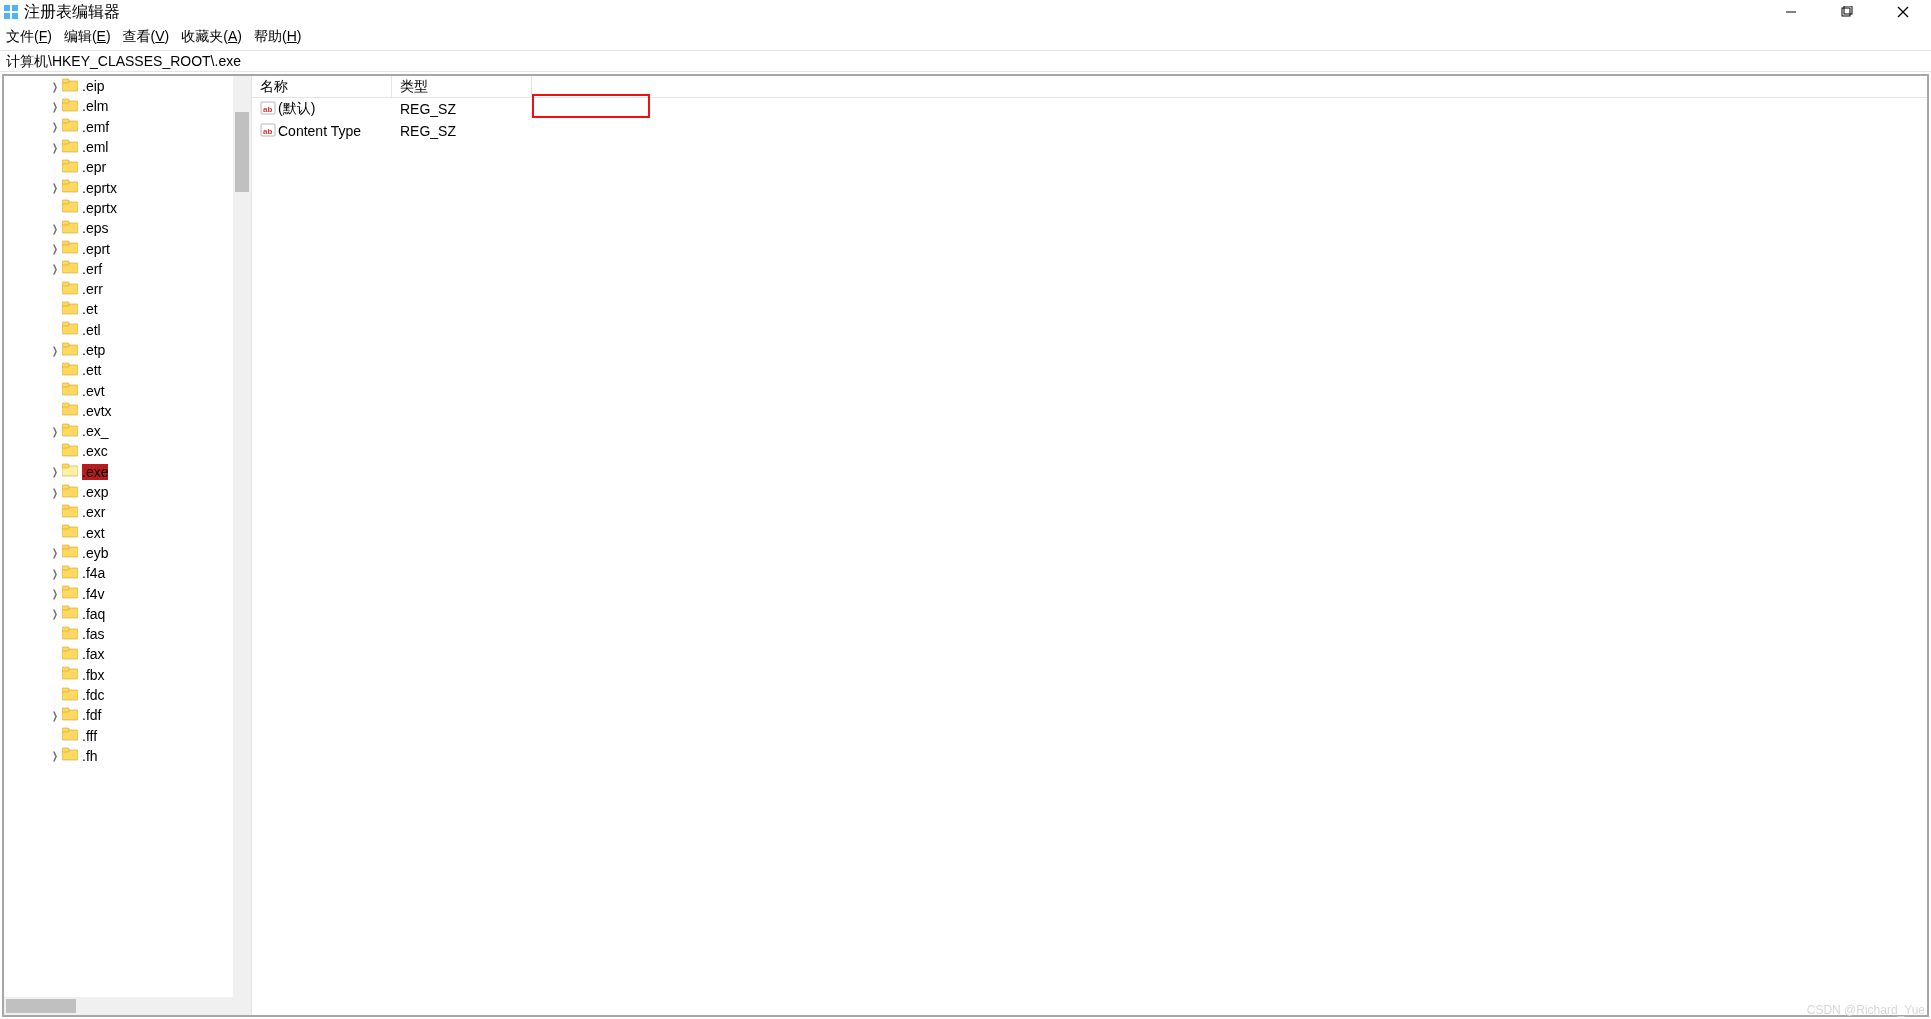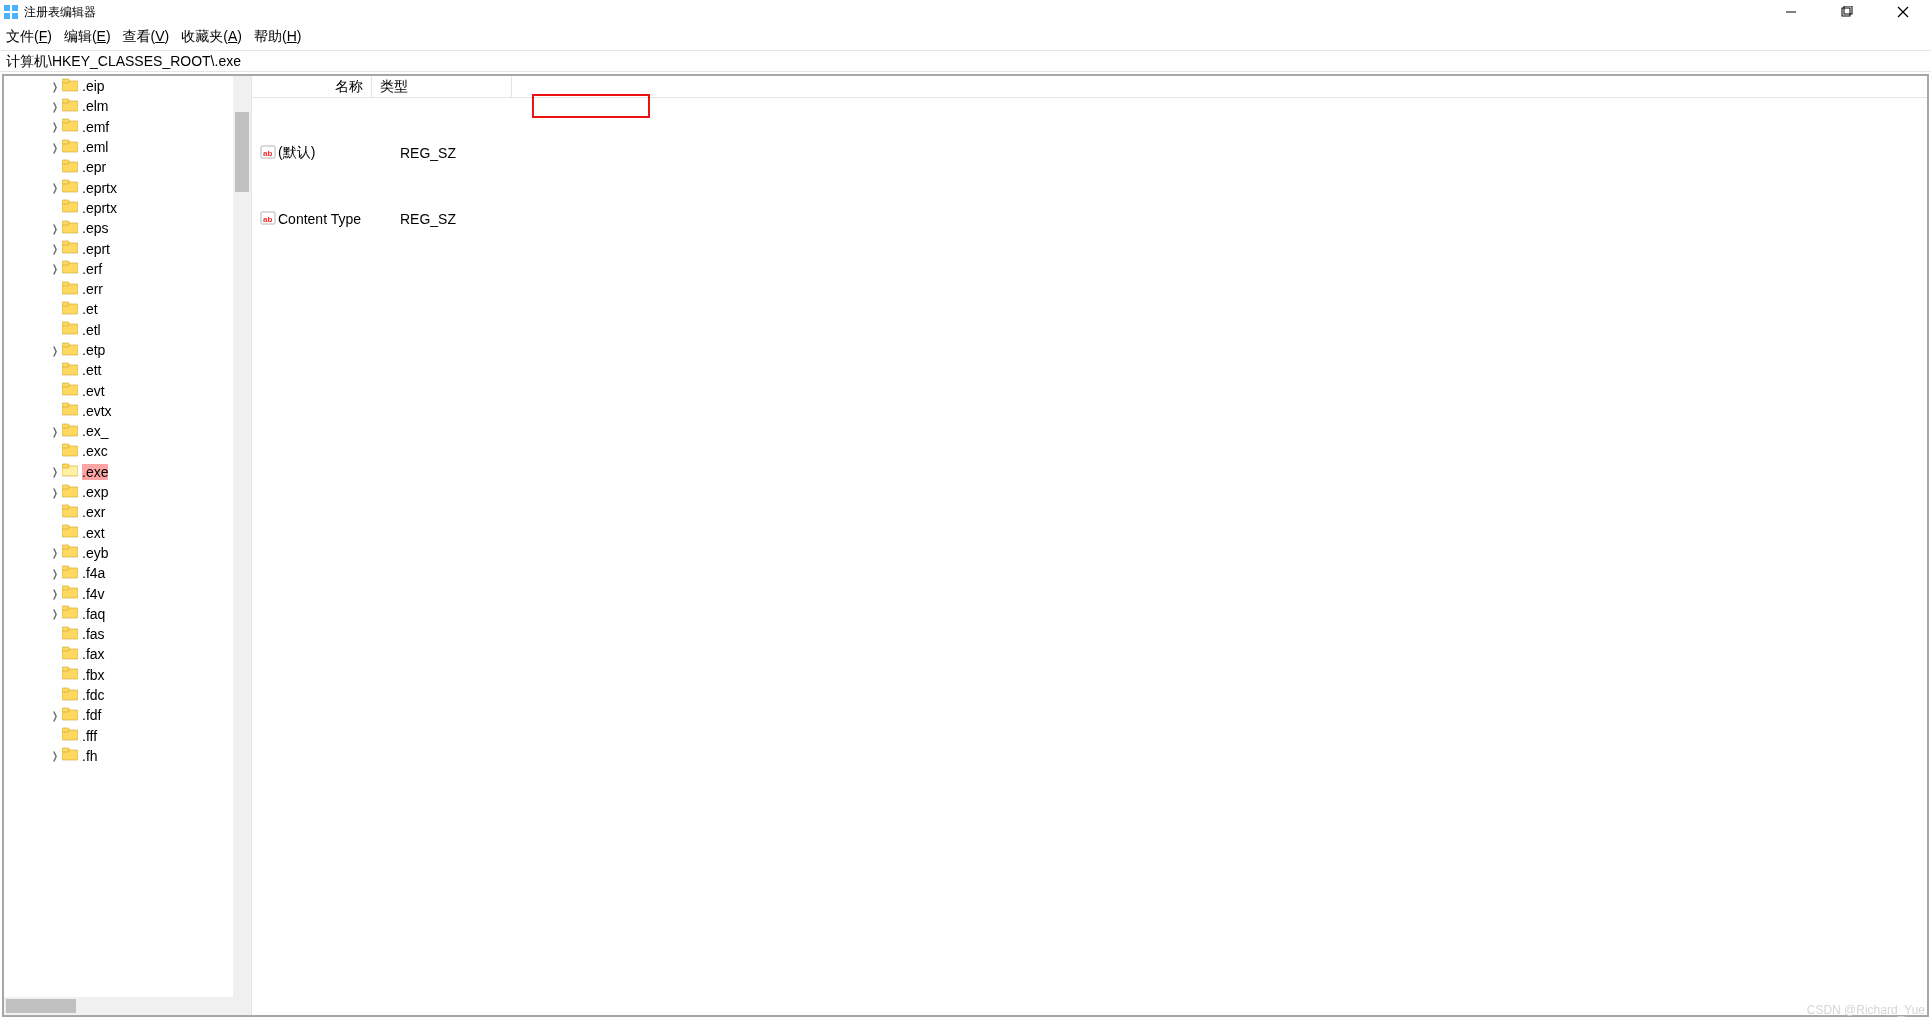--- a/index.html
+++ b/index.html
@@ -1,18 +1,18 @@
 <!DOCTYPE html>
 <html><head>
   <meta charset="utf-8">
   <style>
     * { margin: 0; padding: 0; box-sizing: border-box; font-family: "Microsoft YaHei", "Segoe UI", sans-serif; }
     body { background: #fff; width: 1931px; height: 1019px; overflow: hidden; position: relative; display:flex; flex-direction:column;}
     
-    .titlebar { height: 24px; display: flex; align-items: center; padding: 0 4px; font-size: 12px; }
+    .titlebar { height: 24px; display: flex; align-items: center; padding: 0 4px; font-size: 16px; }
     .app-icon { display:inline-block; width:14px; height:14px; margin-right:6px; position:relative;}
     .app-icon svg{display:block;}
     .window-controls { position:absolute; right:0; top:0; display:flex; }
     .window-btn { width:56px; height:24px; display:flex; align-items:center; justify-content:center; }
     .window-btn svg { stroke:#000; }
     
     .menubar { height: 26px; display: flex; align-items: center; padding: 0 6px; font-size: 14px; gap: 12px; }
     .menuitem u { text-decoration: underline; }
     
     .addressbar { height: 22px; border-top:1px solid #e5e5e5; border-bottom:1px solid #e5e5e5; font-size: 14px; padding: 2px 6px; }
@@ -20,36 +20,36 @@
     .main { flex:1; display: flex; border:2px solid #a7a7a7; margin:2px; min-height:0;}
     
     .tree-wrap { width: 248px; overflow:hidden; display:flex; flex-direction:column; border-right:1px solid #e5e5e5; position:relative;}
     .tree { flex:1; overflow:hidden; font-size:14px; color:#000; padding-top:0;}
     .tree-row { height:20.3px; display:flex; align-items:center; padding-left:45px; white-space:nowrap; }
     .twisty { width:12px; text-align:center; font-size:10px; color:#666; margin-right:1px;}
     .twisty.empty { visibility:hidden; }
     .folder-icon { width:16px; height:14px; margin-right:4px; flex:none;}
     .node-label { }
     .node-selected .folder-icon rect.body{ fill:#fff0a6;}
-    .node-selected .node-label { background:#fca5a5; }
+    .node-selected .node-label { background:#b91c1c; }
     
     .tree-scroll { height:18px; background:#f0f0f0; display:flex; align-items:center;}
     .tree-scroll-thumb{ height:14px; background:#c0c0c0; width:70px; margin-left:2px;}
     
     .tree-vscroll { position:absolute; right:0; top:0; bottom:18px; width:18px; background:#f0f0f0;}
     .tree-vscroll-thumb{ position:absolute; left:2px; width:14px; top:36px; height:80px; background:#c0c0c0;}
     
     .list { flex:1; font-size:14px; display:flex; flex-direction:column; }
     .list-header { height:22px; display:flex; border-bottom:1px solid #e5e5e5;}
     .list-header .col { padding:2px 8px 0 8px; border-right:1px solid #e5e5e5; color:#000; font-size:14px;}
-    .col-name { width:120px;text-align:right;}
+    .col-name { width:140px;}
     .col-type { width:140px;}
     .col-data { flex:1;}
     .list-body { flex:1;}
-    .list-row { height:22px; display:flex; align-items:center;margin-top:44px;}
+    .list-row { height:22px; display:flex; align-items:center;}
     .list-row .cell { padding:0 8px;}
     .list-row .cell-name{ width:140px; display:flex; align-items:center; gap:2px;}
     .list-row .cell-type{ width:140px;}
     .list-row .cell-data{ flex:1;}
     .val-icon { width:16px; height:16px; flex:none;}
     .highlight-box { border:2px solid #e11; position:absolute; }
     
     .watermark { position:absolute; right:6px; bottom:2px; font-size:12px; color:#d6d6d6; font-family:Arial,sans-serif;}
   </style>
 </head>

